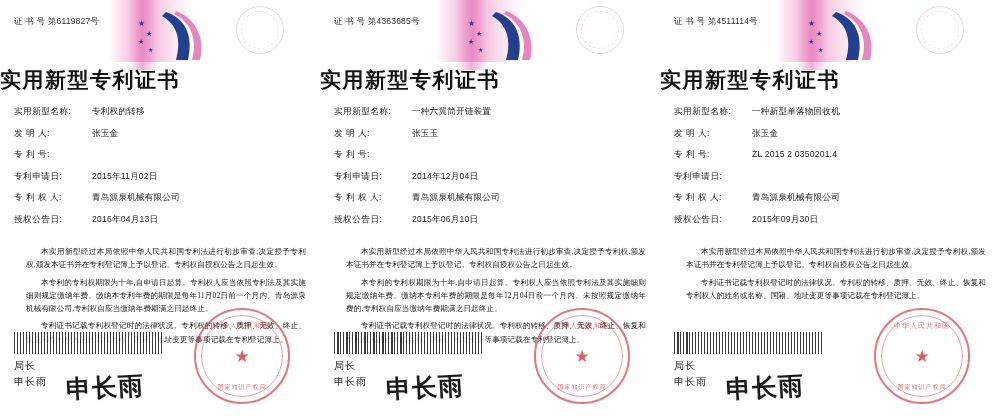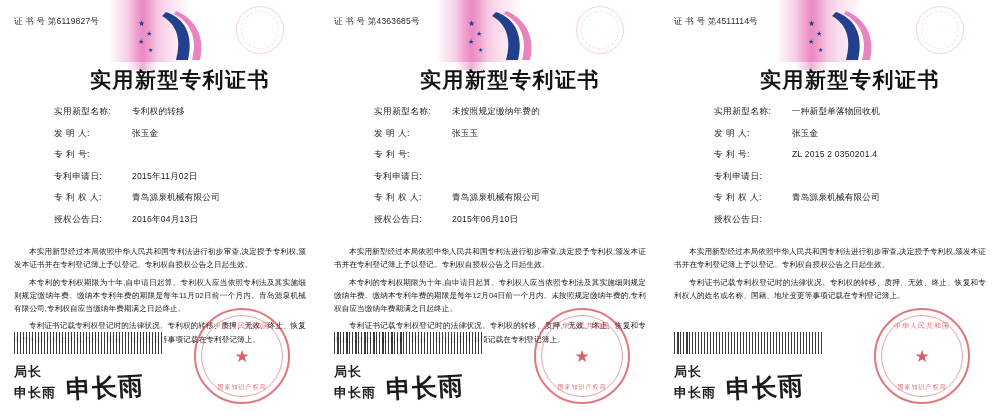--- a/index.html
+++ b/index.html
@@ -99,27 +99,25 @@
     top: 4px; left: 4px; right: 4px; bottom: 4px;
     border-radius: 50%;
     border: 1px dashed rgba(208,60,60,0.35);
   }
 
   .title {
     position: absolute;
     top: 66px;
     left: 0;
     width: 100%;
-    text-align: center;
     font-family: "DejaVu Serif", serif;
     font-weight: bold;
     font-size: 21px;
     color: #141414;
     letter-spacing: 1.5px;
-    padding-left: 20px;
   }
 
   .fields {
     position: absolute;
     top: 106px;
     left: 14px;
     right: 14px;
     font-size: 8.6px;
     color: #1d1d1d;
     line-height: 1.35;
@@ -128,41 +126,41 @@
     display: flex;
     flex-direction: row;
     align-items: baseline;
     margin-bottom: 10px;
     white-space: nowrap;
   }
   .f-label {
     width: 78px;
     flex: 0 0 78px;
     letter-spacing: 0.5px;
-    margin-left: 40px;
   }
   .f-value {
     flex: 1 1 auto;
     letter-spacing: 0.2px;
   }
 
   .body-text {
     position: absolute;
     left: 14px;
     right: 14px;
     top: 245px;
     font-size: 7.6px;
     line-height: 1.75;
     color: #232323;
     text-align: justify;
     letter-spacing: 0.1px;
   }
   .body-text p {
-    margin: 0 0 4px 0;
+    margin: 0 0 4px 12px;
     text-indent: 15px;
+    font-family: Liberation Serif, serif;
   }
 
   
   .seal-main {
     position: absolute;
     bottom: 14px;
     right: 30px;
     width: 92px;
     height: 92px;
     border-radius: 50%;
@@ -205,25 +203,24 @@
     background-image: repeating-linear-gradient(90deg,
       #1a1a1a 0px, #1a1a1a 1px, #ffffff 1px, #ffffff 3px,
       #1a1a1a 3px, #1a1a1a 4.5px, #ffffff 4.5px, #ffffff 6px,
       #1a1a1a 6px, #1a1a1a 6.8px, #ffffff 6.8px, #ffffff 9px);
     opacity: 0.85;
   }
 
   .signblock {
     position: absolute;
     left: 14px;
-    bottom: 14px;
-    font-size: 13px;
+    bottom: 28px;
+    font-size: 10px;
     color: #1d1d1d;
     line-height: 1.6;
-    font-weight: bold;
   }
   .signblock div { letter-spacing: 1px; }
 
   .signature {
     position: absolute;
     left: 66px;
     bottom: 14px;
     font-family: "DejaVu Serif", serif;
     font-size: 25px;
     color: #1b1b1b;
@@ -321,31 +318,32 @@
     </div>
 
     <div class="seal-top"></div>
 
     <div class="cert-no">证 书 号 第4363685号</div>
     <div class="title">实用新型专利证书</div>
 
     <div class="fields">
       <div class="field">
         <span class="f-label">实用新型名称:</span>
-        <span class="f-value">未按照规定缴纳年费的</span>
+        <span class="f-value">一种六翼简开链装置</span>
       </div>
       <div class="field">
         <span class="f-label">发 明 人:</span>
         <span class="f-value">张玉玉</span>
       </div>
       <div class="field">
         <span class="f-label">专 利 号:</span>
       </div>
       <div class="field">
         <span class="f-label">专利申请日:</span>
+        <span class="f-value">2014年12月04日</span>
       </div>
       <div class="field">
         <span class="f-label">专 利 权 人:</span>
         <span class="f-value">青岛源泉机械有限公司</span>
       </div>
       <div class="field">
         <span class="f-label">授权公告日:</span>
         <span class="f-value">2015年06月10日</span>
       </div>
     </div>
@@ -407,20 +405,21 @@
       </div>
       <div class="field">
         <span class="f-label">专利申请日:</span>
       </div>
       <div class="field">
         <span class="f-label">专 利 权 人:</span>
         <span class="f-value">青岛源泉机械有限公司</span>
       </div>
       <div class="field">
         <span class="f-label">授权公告日:</span>
+        <span class="f-value">2015年09月30日</span>
       </div>
     </div>
 
     <div class="body-text">
       <p>本实用新型经过本局依照中华人民共和国专利法进行初步审查,决定授予专利权,颁发本证书并在专利登记簿上予以登记。专利权自授权公告之日起生效。</p>
       <p>专利证书记载专利权登记时的法律状况。专利权的转移、质押、无效、终止、恢复和专利权人的姓名或名称、国籍、地址变更等事项记载在专利登记簿上。</p>
     </div>
 
     <div class="barcode"></div>
 

